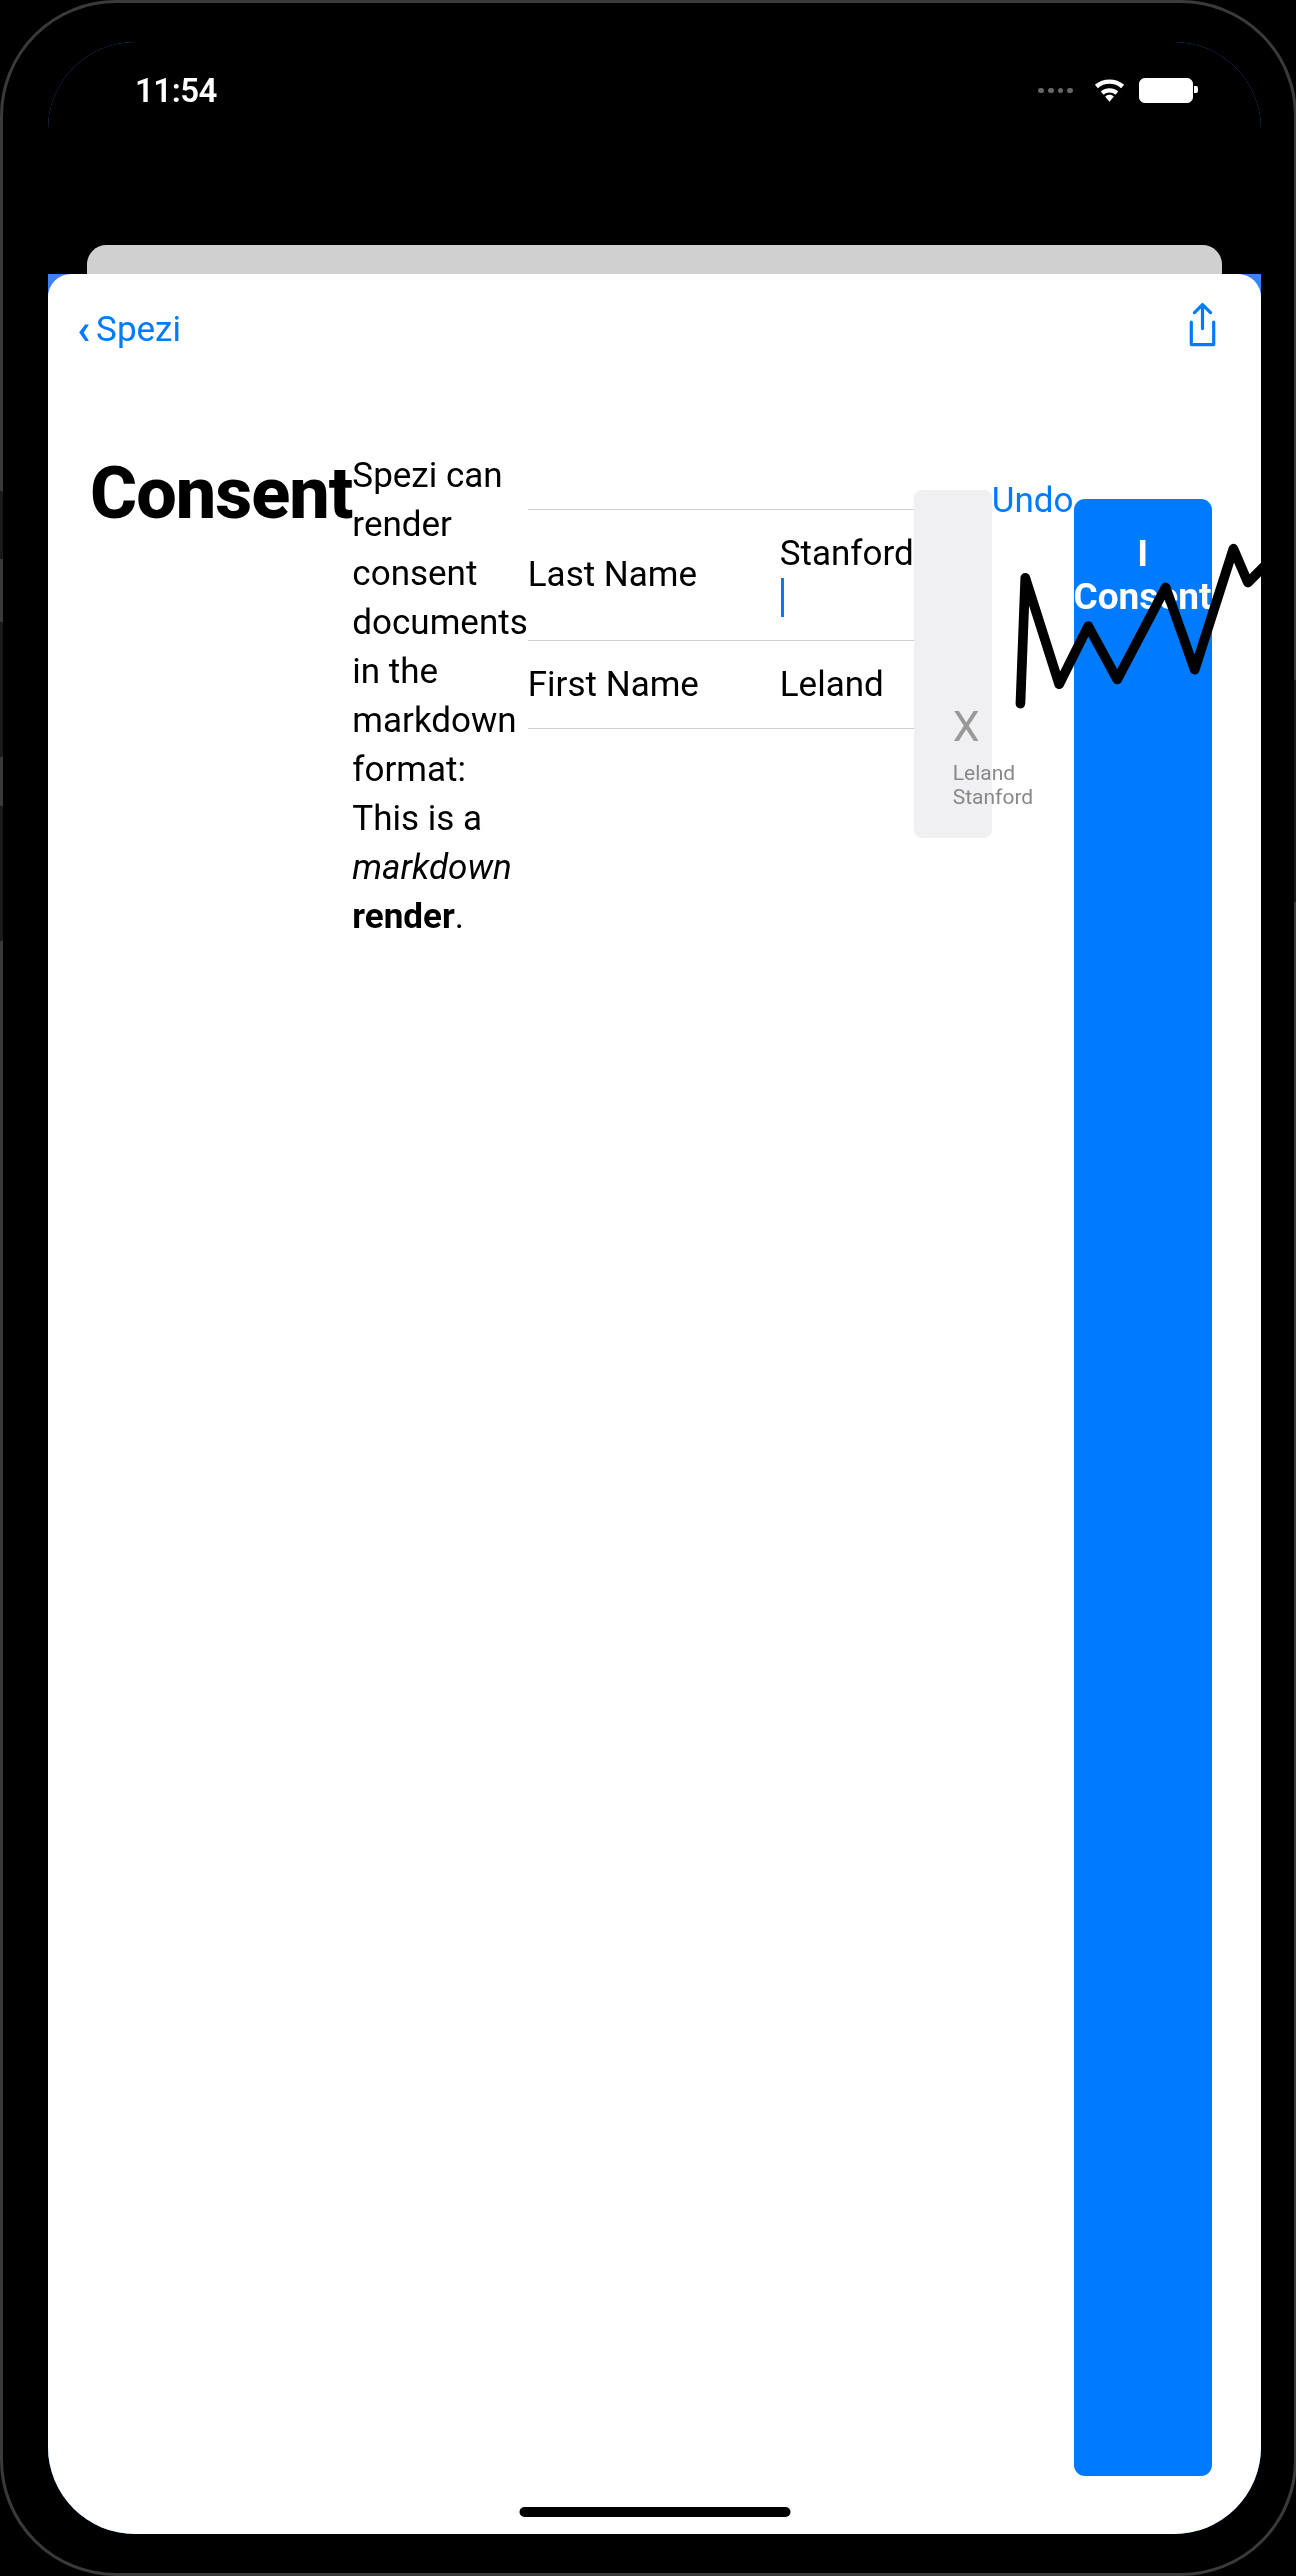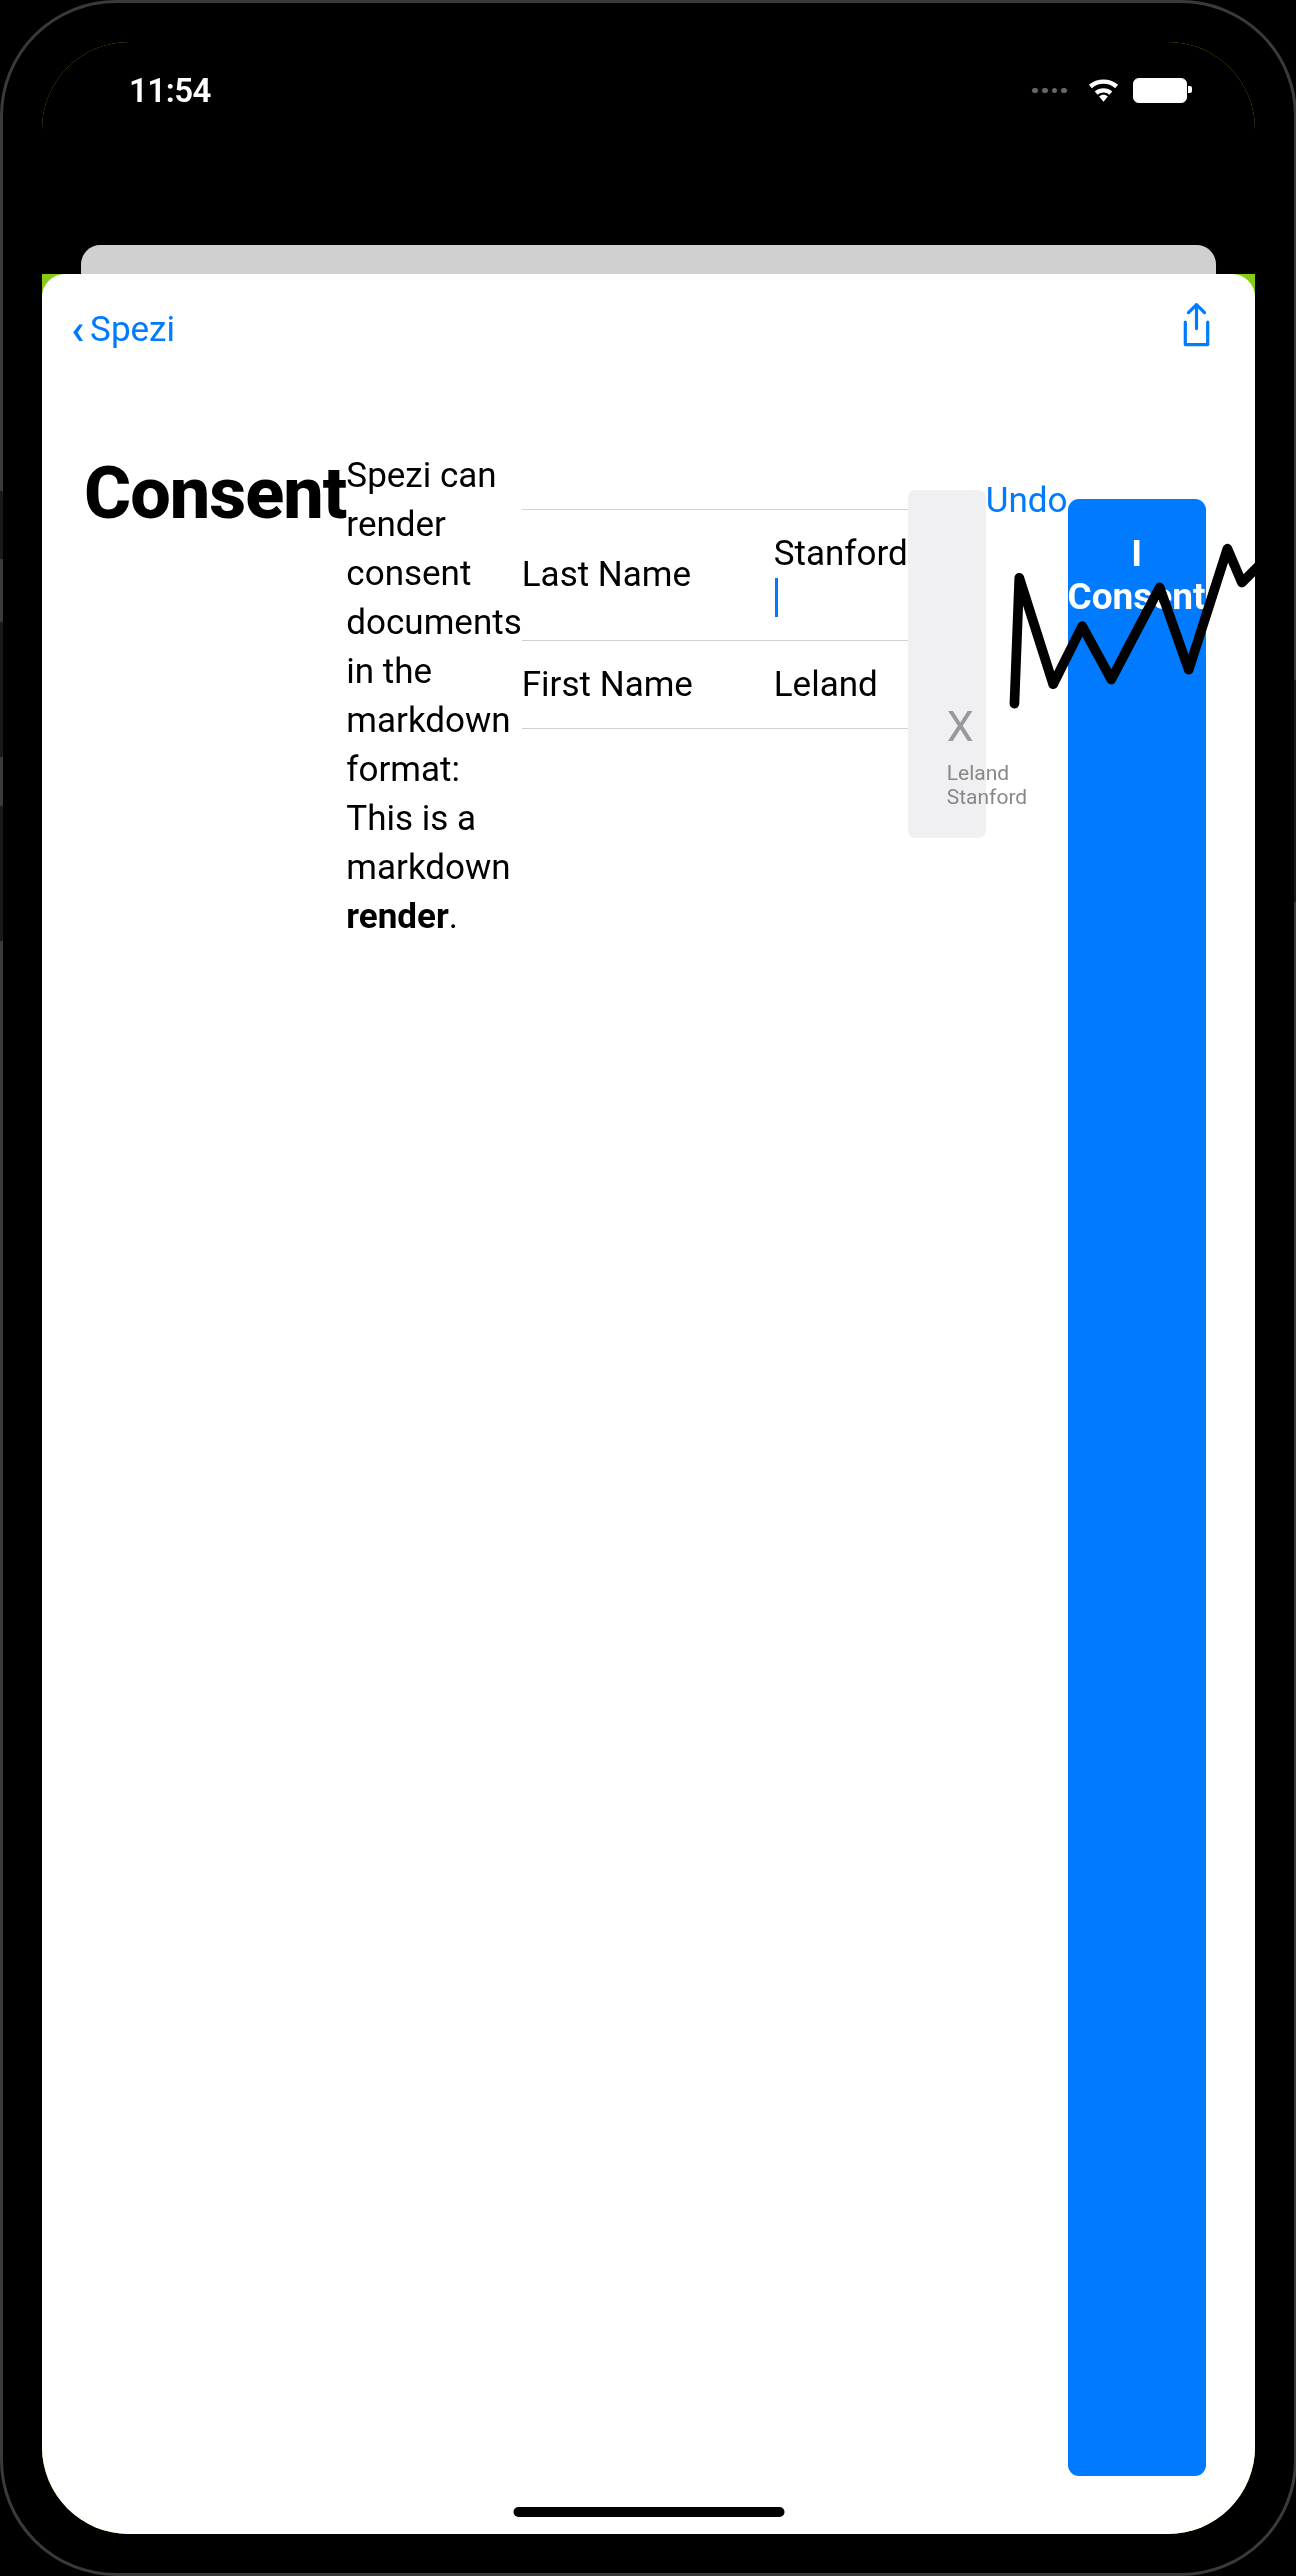--- a/index.html
+++ b/index.html
@@ -24,24 +24,25 @@
       background: #000;
       border-radius: 116px;
       padding: 39px;
       position: relative;
       border: 3.9px solid #3a3a3a;
     }
     
     .device-inner {
       width: 100%;
       height: 100%;
-      background: #84cc16;
+      background: #3b82f6;
       border-radius: 87px;
       overflow: hidden;
       position: relative;
+      margin-left: 6px;
     }
     
     .side-button-left-1 {
       position: absolute;
       left: -7.7px;
       top: 488px;
       width: 7.7px;
       height: 68px;
       background: #1a1a1a;
       border-radius: 3.9px 0 0 3.9px;
@@ -210,20 +211,21 @@
     }
     
     .description {
       font-size: 35px;
       line-height: 1.4;
       color: #000;
       margin-bottom: 58px;
     }
     
     .description .italic {
+      font-style: italic;
       text-align: center;
     }
     
     .description .bold {
       font-weight: 700;
     }
     
     .spacer {
       flex: 1;
     }

